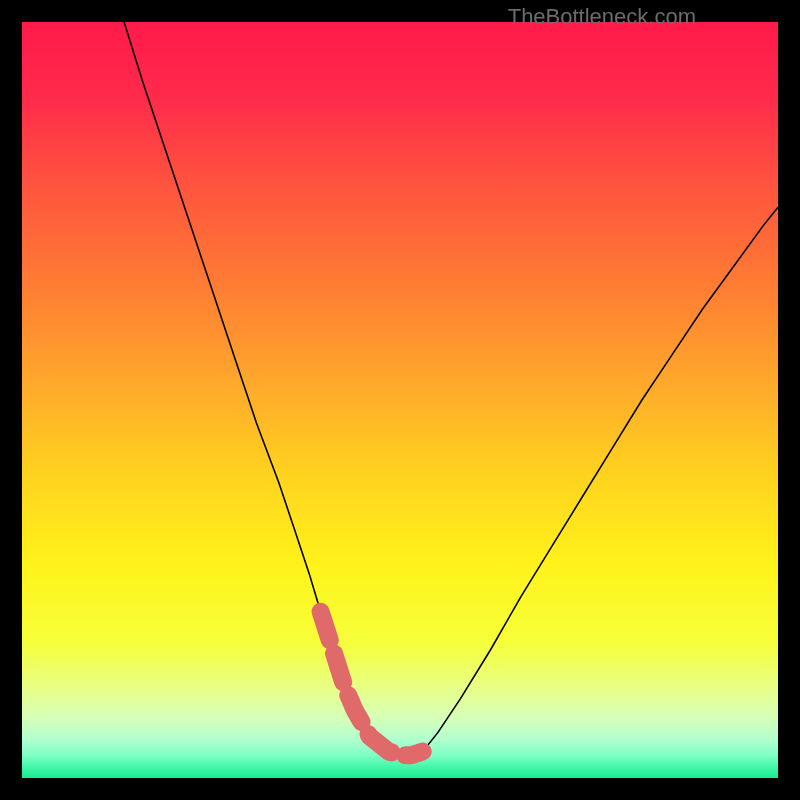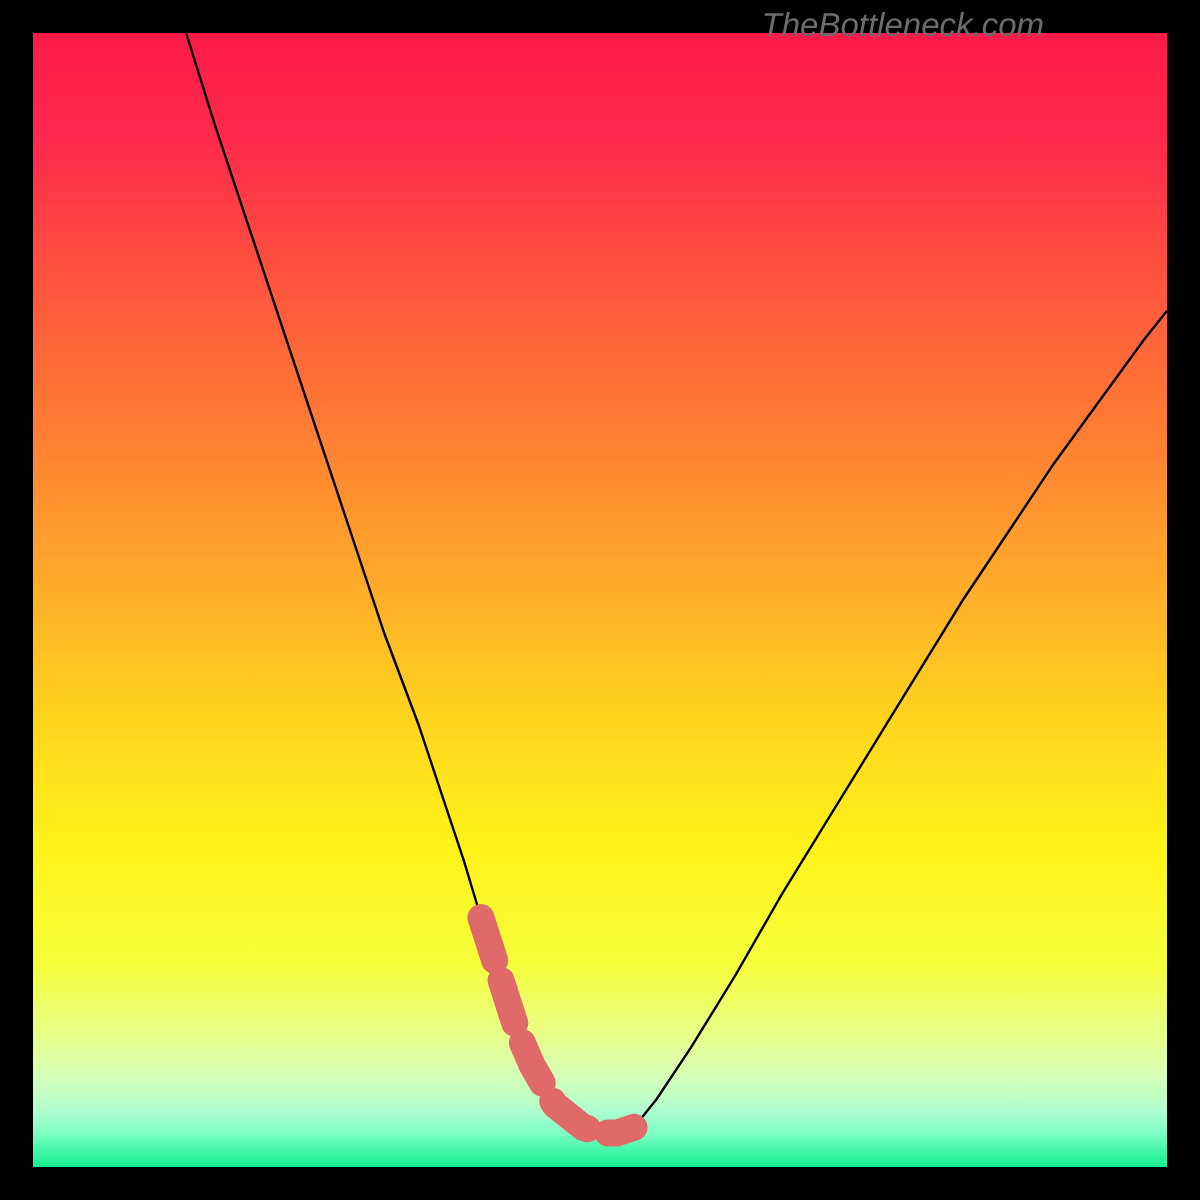--- a/index.html
+++ b/index.html
@@ -3,21 +3,20 @@
 <meta charset="utf-8">
 <style>
   * { margin: 0; padding: 0; box-sizing: border-box; }
   html, body { width: 800px; height: 800px; overflow: hidden; background: #000; }
   .page {
     width: 708px;
     height: 800px;
     background: #000;
     position: relative;
     font-family: Arial, Helvetica, sans-serif;
-    font-style: italic;
   }
   .watermark {
     position: absolute;
     top: 4px;
     right: 12px;
     color: #6c6c6c;
     font-size: 22px;
     font-weight: 400;
     letter-spacing: 0px;
     z-index: 5;

